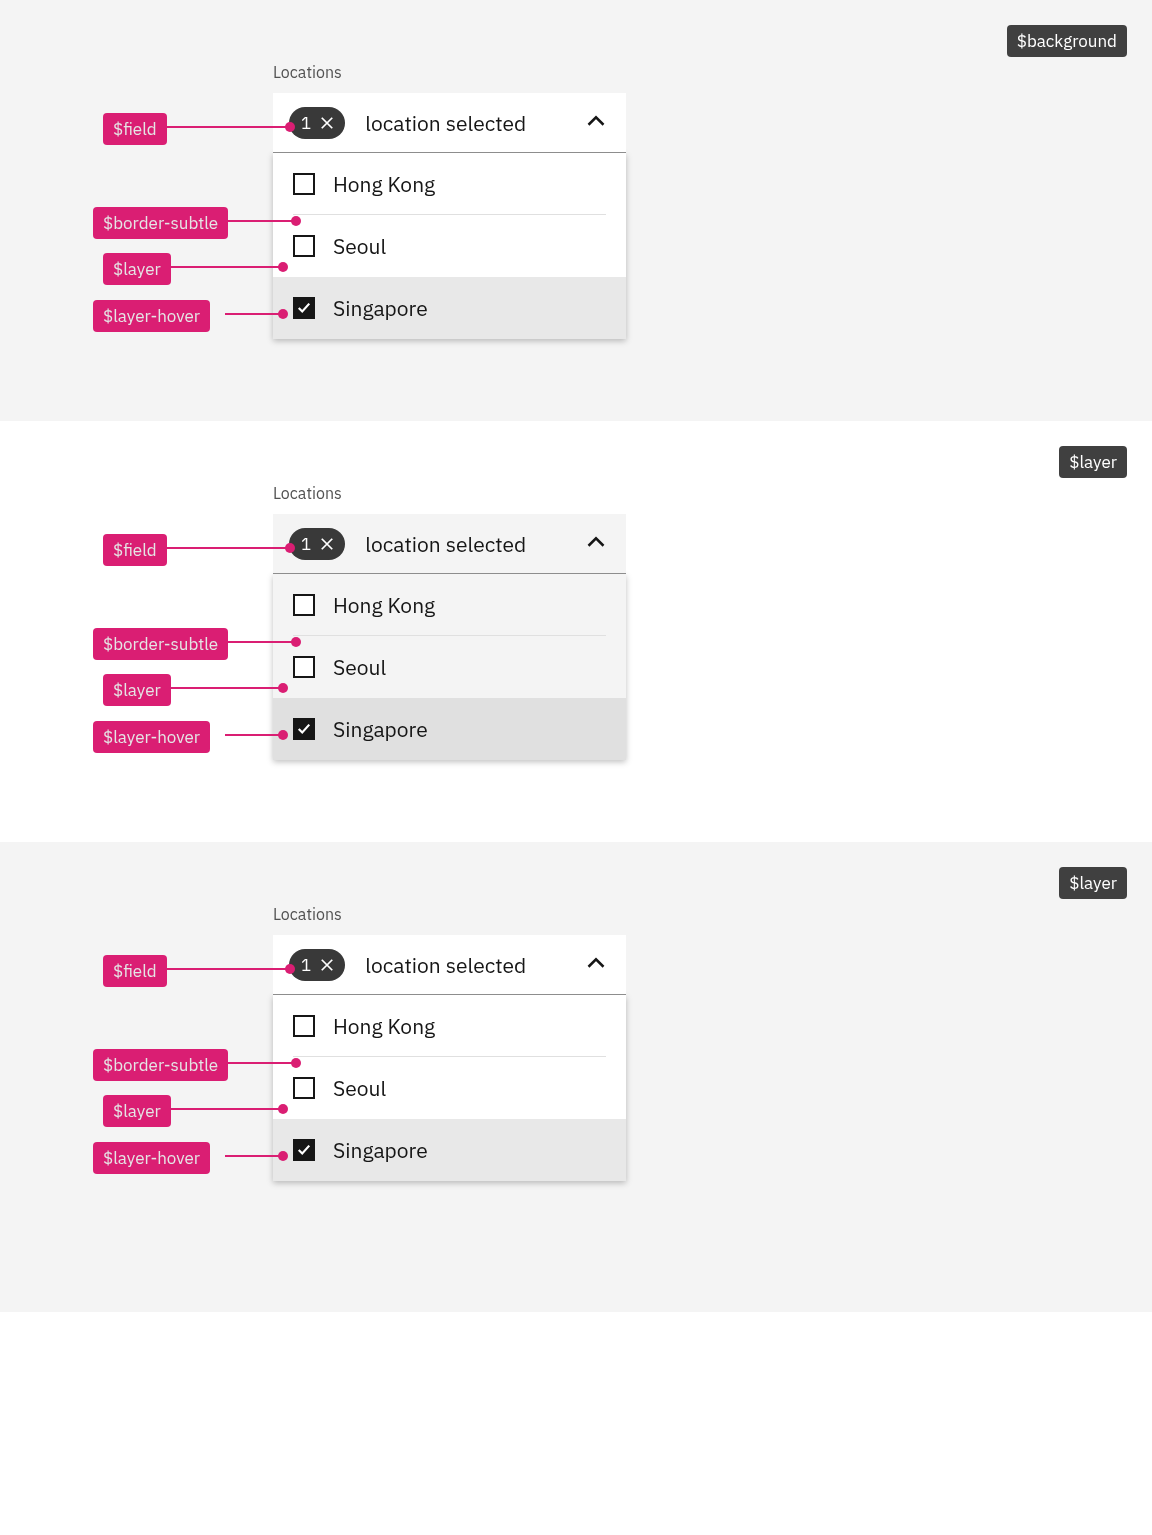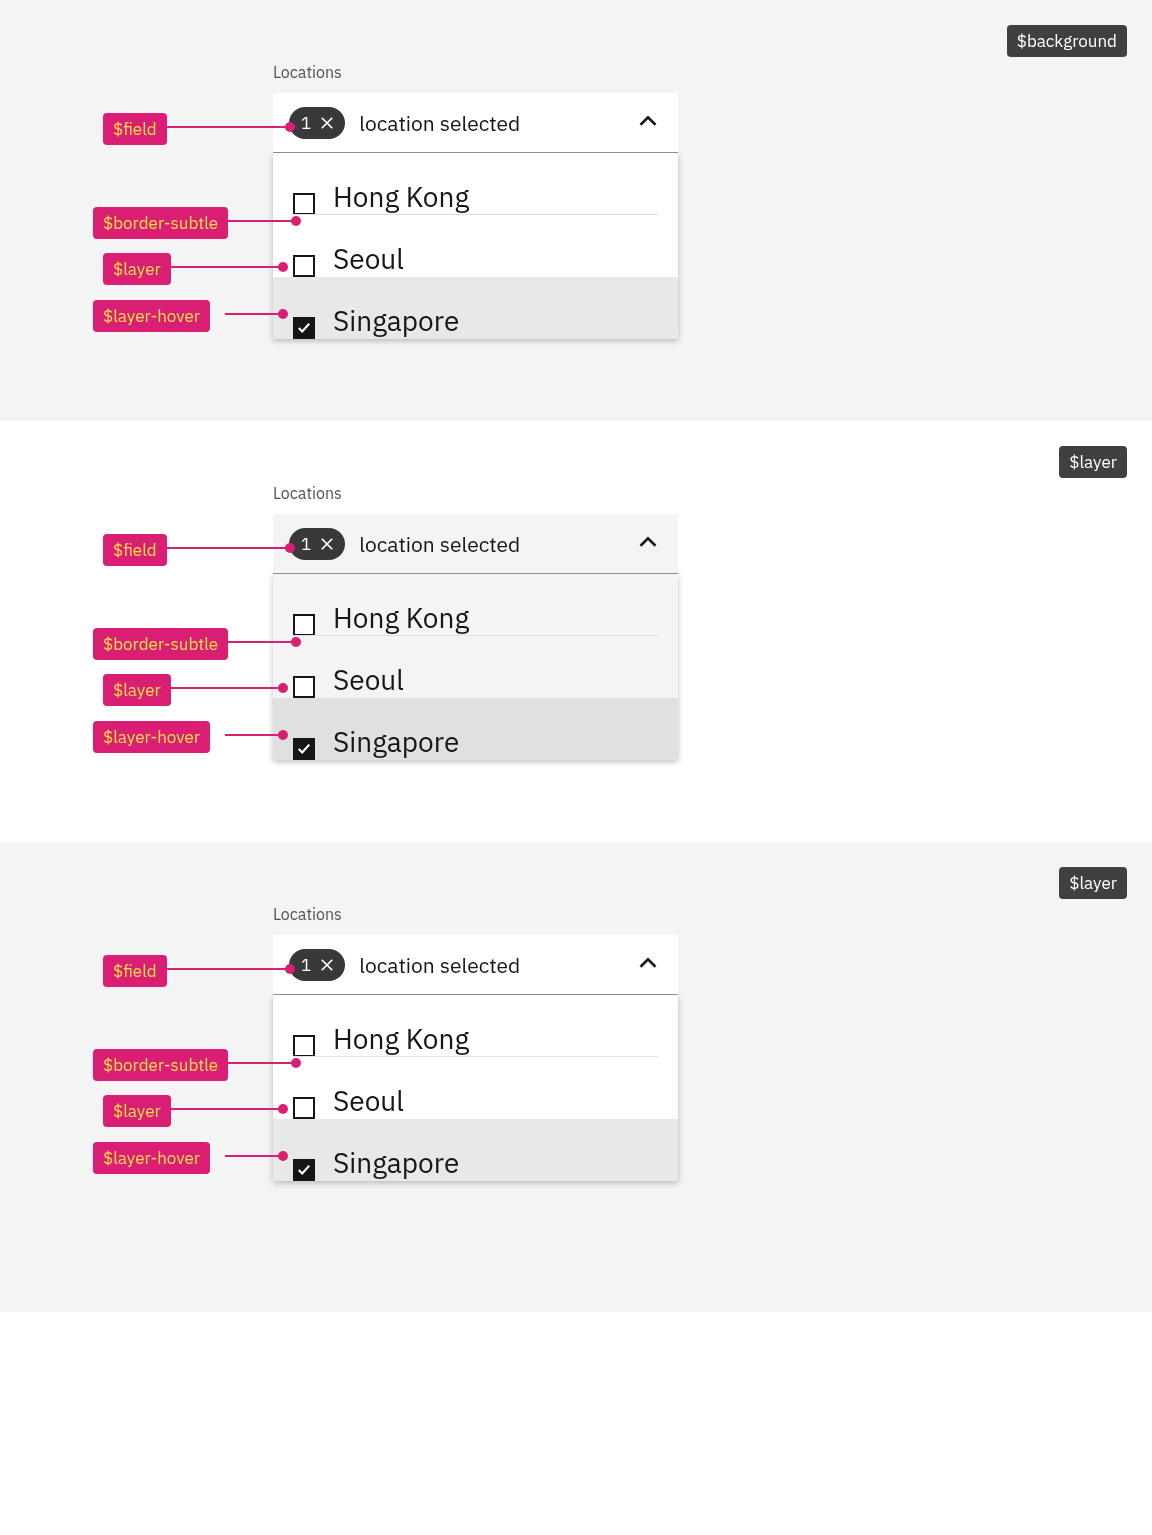--- a/index.html
+++ b/index.html
@@ -28,21 +28,21 @@
     padding: 5px 10px;
     border-radius: 4px;
     font-weight: 400;
   }
 
   
   .ms-wrap {
     position: absolute;
     left: 273px;
     top: 62px;
-    width: 405px;
+    width: 353px;
   }
   .ms-label {
     font-size: 16px;
     color: #525252;
     margin-bottom: 11px;
   }
   .ms-field {
     height: 60px;
     border-bottom: 1px solid #8d8d8d;
     display: flex;
@@ -67,40 +67,40 @@
   .pill-x {
     width: 20px; height: 20px;
     display: inline-flex; align-items:center; justify-content:center;
     cursor: pointer;
   }
   .pill-x svg { width: 14px; height: 14px; }
 
   .field-text {
     font-size: 21px;
     color: #161616;
-    margin-left: 14px;
+    margin-left: 20px;
   }
   .chevron {
     position: absolute;
     right: 20px;
     top: 50%;
     transform: translateY(-50%);
   }
   .chevron svg { width: 20px; height: 20px; }
 
   .menu {
     box-shadow: 0 2px 6px rgba(0,0,0,0.25);
     overflow: hidden;
   }
   .opt {
     height: 62px;
     display: flex;
-    align-items: flex-end;
+    align-items: center;
     padding: 0 20px;
-    font-size: 28px;
+    font-size: 21px;
     color: #161616;
     gap: 18px;
     position: relative;
   }
   .opt.light  { background: #ffffff; }
   .opt.gray   { background: #f4f4f4; }
   .opt.hover1 { background: #e8e8e8; }
   .opt.hover2 { background: #e0e0e0; }
 
   .divider-inner {
@@ -119,21 +119,21 @@
   }
   .cbox.checked {
     background: #161616;
   }
   .cbox.checked svg { width: 14px; height: 14px; }
 
   
   .anno-box {
     position: absolute;
     background: #da1e73;
-    color: #fde047;
+    color: #e5e5e5;
     font-size: 17px;
     padding: 5px 10px;
     border-radius: 4px;
     white-space: nowrap;
   }
   .anno-svg {
     position: absolute;
     left: 0; top: 0;
     width: 1152px;
     pointer-events: none;

